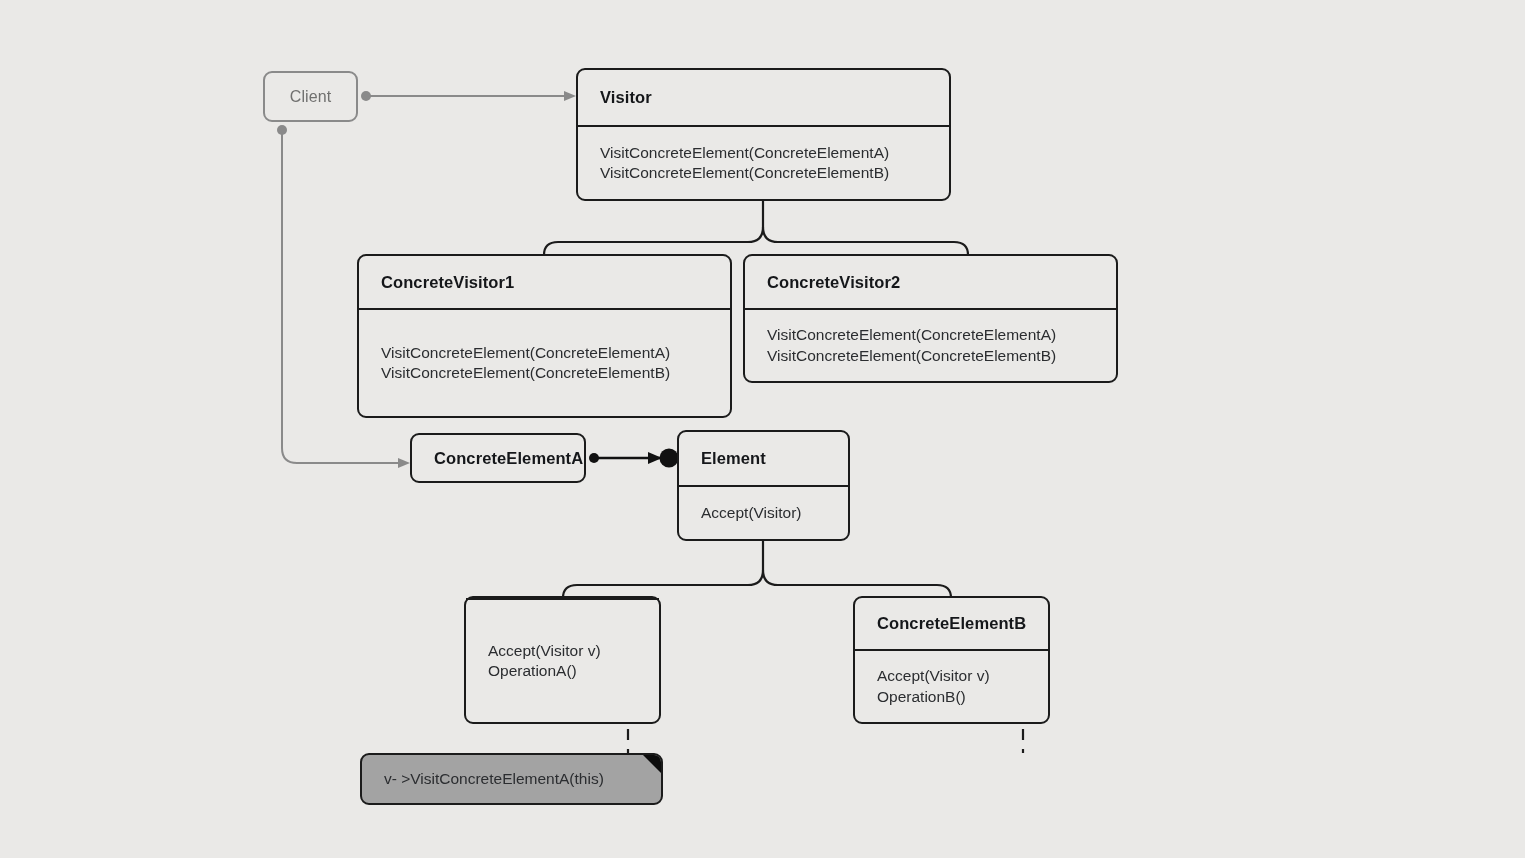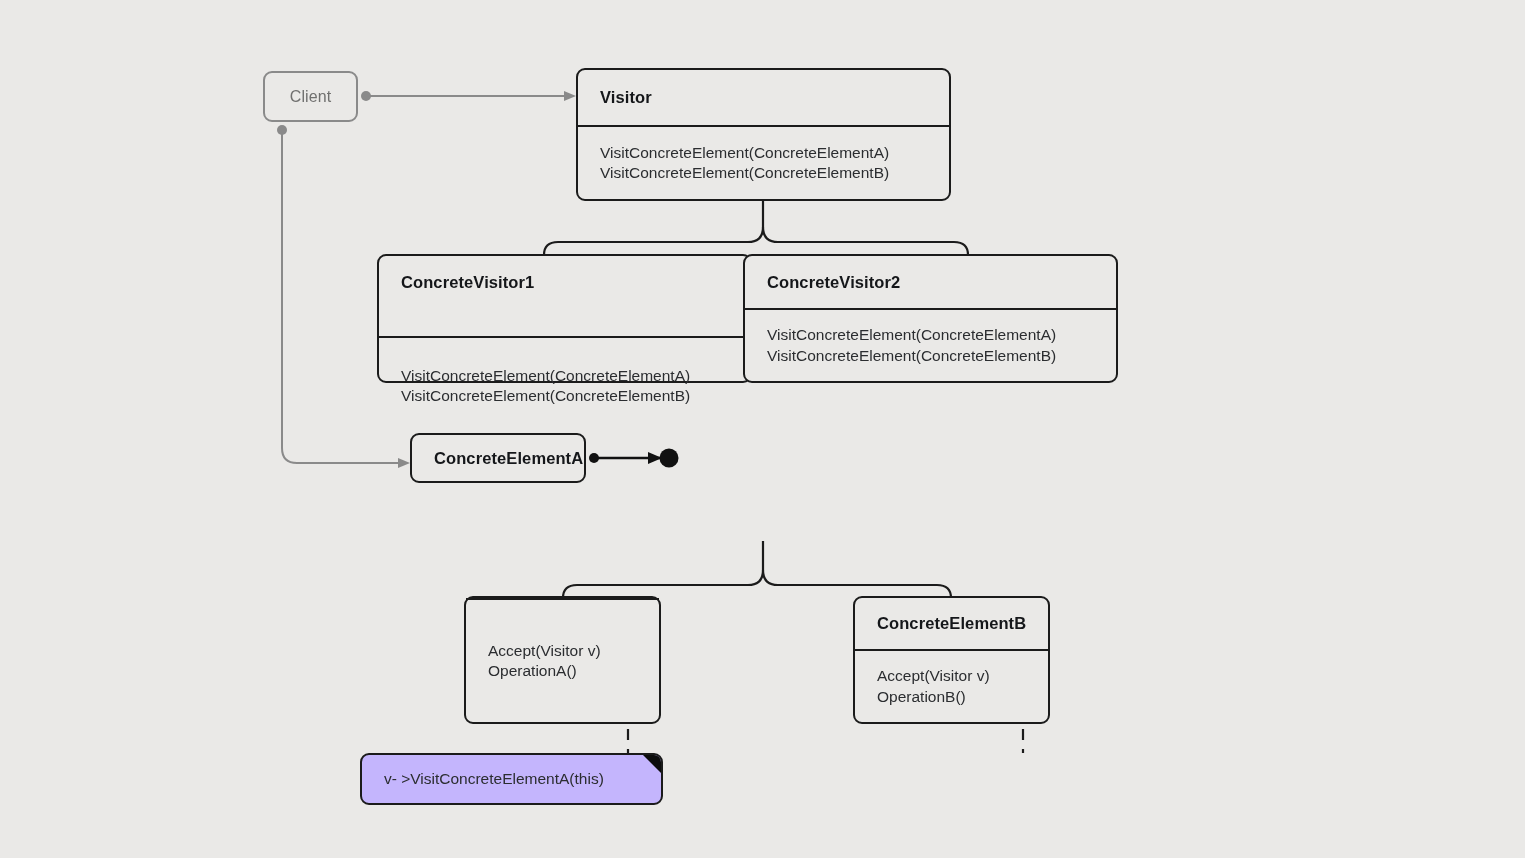--- a/index.html
+++ b/index.html
@@ -83,21 +83,21 @@
     font-size: 16px;
     width: 100%;
     justify-content: center;
     padding: 0;
   }
 
   
   .note {
     position: absolute;
     box-sizing: border-box;
-    background: #c4b5fd;
+    background: #a3a3a3;
     border: 2.2px solid #1b1b1b;
     border-radius: 9px;
     display: flex;
     align-items: center;
     padding: 0 22px;
     font-size: 15.5px;
     color: #2b2d30;
     white-space: nowrap;
     overflow: hidden;
   }
@@ -164,21 +164,21 @@
 
   <div class="node" style="left:576px; top:68px; width:375px; height:133px;">
     <div class="title" style="height:55px;">Visitor</div>
     <div class="sep"></div>
     <div class="compartment">
       <div class="row">VisitConcreteElement(ConcreteElementA)</div>
       <div class="row">VisitConcreteElement(ConcreteElementB)</div>
     </div>
   </div>
 
-  <div class="node" style="left:377px; top:254px; width:375px; height:129px;gap:28px;">
+  <div class="node" style="left:357px; top:254px; width:375px; height:164px;">
     <div class="title" style="height:52px;">ConcreteVisitor1</div>
     <div class="sep"></div>
     <div class="compartment">
       <div class="row">VisitConcreteElement(ConcreteElementA)</div>
       <div class="row">VisitConcreteElement(ConcreteElementB)</div>
     </div>
   </div>
 
   <div class="node" style="left:743px; top:254px; width:375px; height:129px;">
     <div class="title" style="height:52px;">ConcreteVisitor2</div>
@@ -186,20 +186,27 @@
     <div class="compartment">
       <div class="row">VisitConcreteElement(ConcreteElementA)</div>
       <div class="row">VisitConcreteElement(ConcreteElementB)</div>
     </div>
   </div>
 
   <div class="node simple" style="left:410px; top:433px; width:176px; height:50px;">
     <div class="title">ConcreteElementA</div>
   </div>
 
+  <div class="node" style="left:677px; top:430px; width:173px; height:111px;">
+    <div class="title" style="height:53px;">Element</div>
+    <div class="sep"></div>
+    <div class="compartment">
+      <div class="row">Accept(Visitor)</div>
+    </div>
+  </div>
 
   <div class="node" style="left:464px; top:596px; width:197px; height:128px;">
     <div class="sep"></div>
     <div class="compartment">
       <div class="row">Accept(Visitor v)</div>
       <div class="row">OperationA()</div>
     </div>
   </div>
 
   <div class="node" style="left:853px; top:596px; width:197px; height:128px;">

